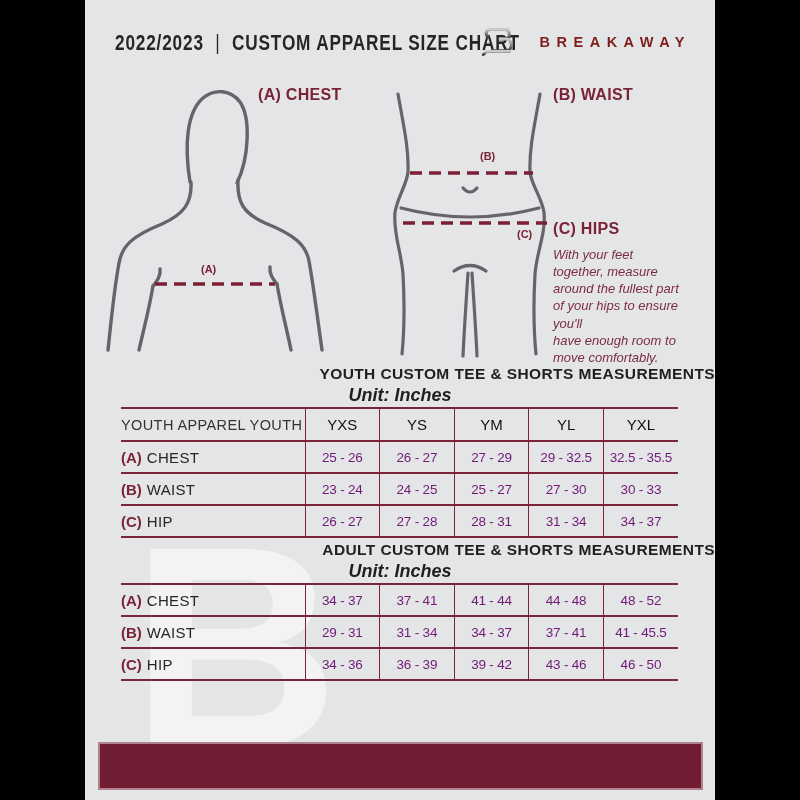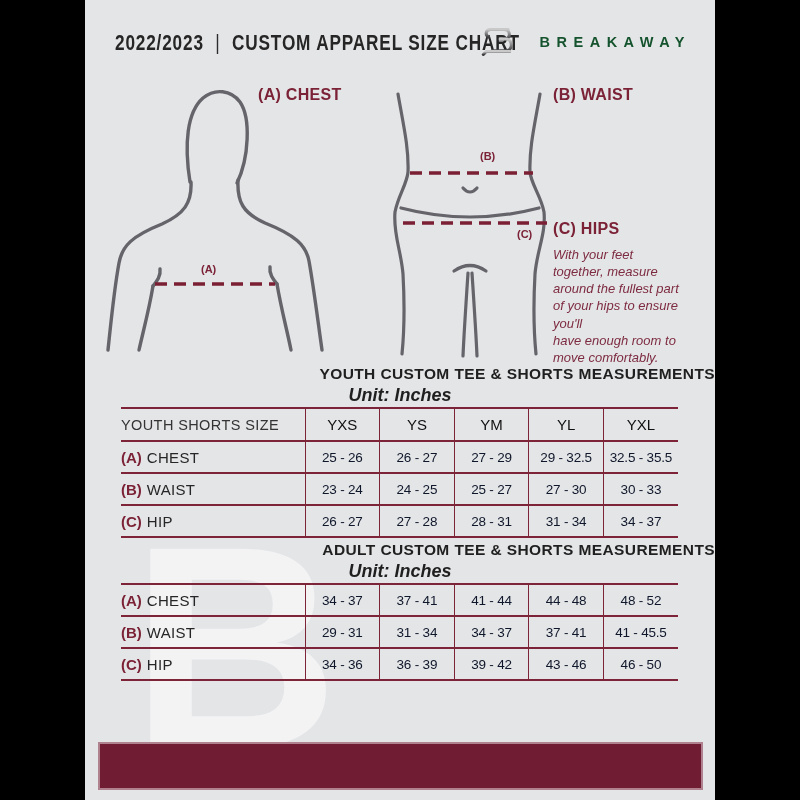--- a/index.html
+++ b/index.html
@@ -17,21 +17,21 @@
     display:flex;align-items:center;
   }
   .hdr-title{
     display:inline-block;transform:scale(0.82,1.08);transform-origin:left center;
     margin-left:30px;font-weight:bold;font-size:21px;letter-spacing:1px;color:#262626;
     white-space:nowrap;
   }
   .hdr-sep{display:inline-block;margin:0 14px;font-weight:normal;color:#2c2c2c;}
   .hdr-right{position:absolute;right:24px;top:0;height:48px;display:flex;align-items:center;}
   .brand{
-    font-weight:bold;font-size:14.5px;letter-spacing:6.5px;color:#14532d;margin-left:20px;
+    font-weight:bold;font-size:14.5px;letter-spacing:6.5px;color:#7f1d1d;margin-left:20px;
     white-space:nowrap;
   }
   
   .instr{position:absolute;width:168px;}
   .instr h3{
     margin:0 0 8px 0;font-size:16px;font-weight:bold;color:#7b2236;letter-spacing:.3px;
   }
   .instr p{
     margin:0;font-size:13px;font-style:italic;color:#7d2b40;line-height:1.32;
     white-space:pre-line;
@@ -68,21 +68,21 @@
   table.size th,table.size td{
     border-bottom:2px solid #7d2439;padding:0;height:30px;vertical-align:middle;
   }
   table.size th{height:31px;}
   table.size th+th,table.size td+td{border-left:1.5px solid #7d2439;}
   th.hfirst{
     font-weight:normal;font-size:14.5px;color:#333;letter-spacing:.4px;
     text-align:left;padding-left:13px;
   }
   th.hsize{font-size:15px;font-weight:normal;color:#101010;text-align:center;}
-  td.val{font-size:13.5px;color:#0f172a;text-align:center;letter-spacing:-.2px;}
+  td.val{font-size:13.5px;color:#701a75;text-align:center;letter-spacing:-.2px;}
   td.rowlabel{text-align:left;padding-left:13px;font-size:15px;white-space:nowrap;}
   td.rowlabel .pfx{font-weight:bold;color:#7b2236;}
   td.rowlabel .rl{color:#262626;margin-left:5px;letter-spacing:.3px;}
   
   .watermark{
     position:absolute;left:46px;top:544px;z-index:1;
     font-size:288px;font-weight:bold;line-height:.72;color:rgba(255,255,255,.55);
     user-select:none;
   }
   .footer-bar{
@@ -177,21 +177,21 @@
     <colgroup>
         <col class="c0">
         <col>
         <col>
         <col>
         <col>
         <col>
       </colgroup>
     <tbody>
         <tr>
-      <th class="hfirst">YOUTH SHORTS SIZE</th>
+      <th class="hfirst">YOUTH APPAREL YOUTH</th>
       <th class="hsize">YXS</th>
       <th class="hsize">YS</th>
       <th class="hsize">YM</th>
       <th class="hsize">YL</th>
       <th class="hsize">YXL</th>
     </tr>
     <tr>
       <td class="rowlabel"><span class="pfx">(A)</span><span class="rl">CHEST</span></td>
       <td class="val">25 - 26</td>
       <td class="val">26 - 27</td>

